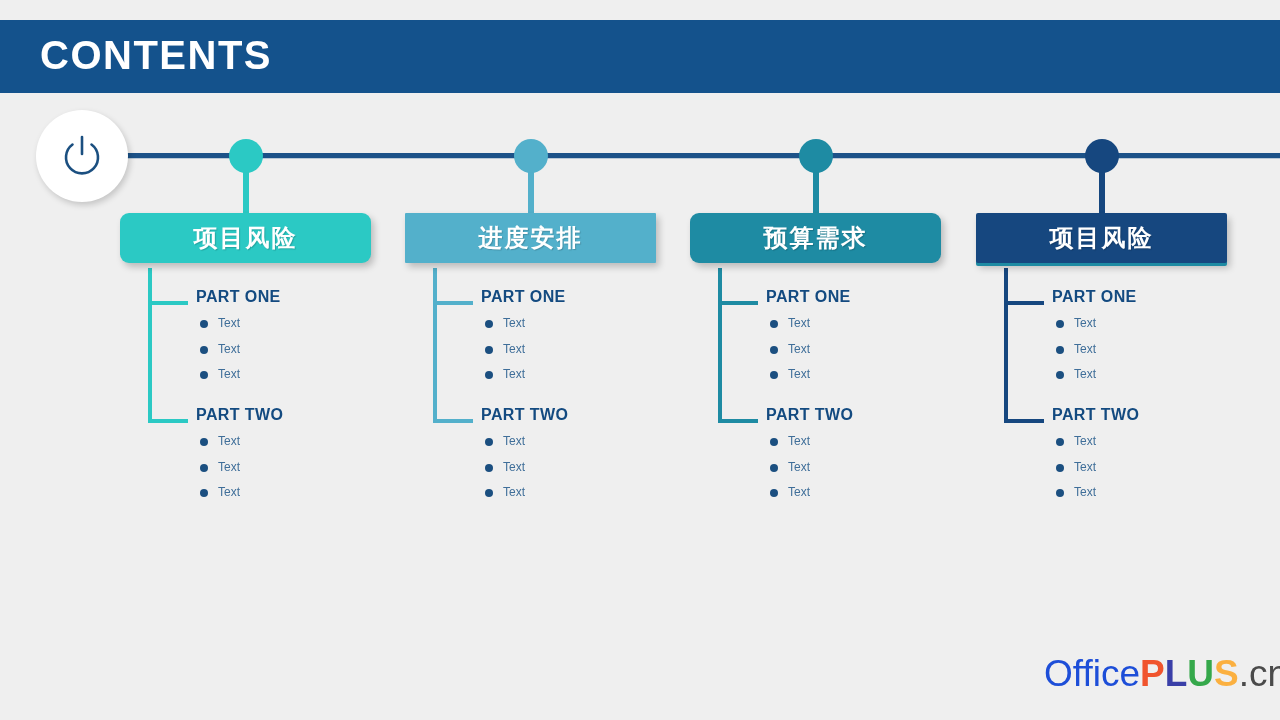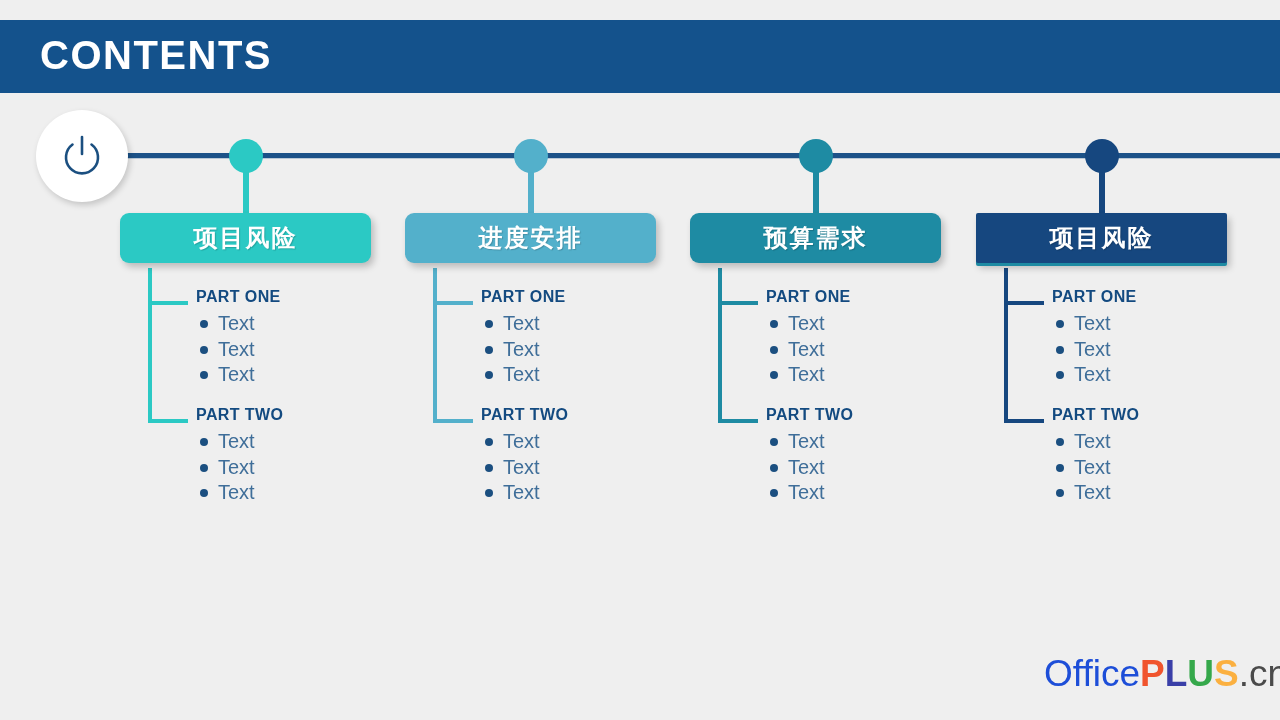--- a/index.html
+++ b/index.html
@@ -153,21 +153,21 @@
     line-height: 20px;
     margin: 0 0 4px 0;
     white-space: nowrap;
   }
   .bullet-list {
     list-style: none;
     margin: 0;
     padding: 0;
   }
   .bullet-list li {
-    font-size: 20px;
+    font-size: 12px;
     color: #3F6E99;
     line-height: 25.5px;
     padding-left: 22px;
     position: relative;
     white-space: nowrap;
   }
   .bullet-list li .bullet-dot {
     position: absolute;
     left: 4px;
     top: 9px;
@@ -215,21 +215,21 @@
 <div class="node-dot" style="left: 514px; background: rgb(83, 176, 203);"></div>
 <div class="node-stem" style="left: 528px; background: rgb(83, 176, 203);"></div>
 <div class="node-dot" style="left: 799px; background: rgb(30, 139, 163);"></div>
 <div class="node-stem" style="left: 813px; background: rgb(30, 139, 163);"></div>
 <div class="node-dot" style="left: 1085px; background: rgb(22, 71, 127);"></div>
 <div class="node-stem" style="left: 1099px; background: rgb(22, 71, 127);"></div>
 
 <div class="cat-box" style="left: 120px; background: rgb(43, 201, 196); border-radius: 9px;">
   <span class="cat-label">项目风险</span>
 </div>
-<div class="cat-box" style="left: 405px; background: rgb(83, 176, 203); border-radius: 9px;">
+<div class="cat-box" style="left: 405px; background: rgb(83, 176, 203); border-radius: 1px;">
   <span class="cat-label">进度安排</span>
 </div>
 <div class="cat-box" style="left: 690px; background: rgb(30, 139, 163); border-radius: 9px; align-items: center;">
   <span class="cat-label">预算需求</span>
 </div>
 <div class="cat-box" style="left: 976px; background: rgb(22, 71, 127); border-radius: 2px; box-shadow: rgb(30, 139, 163) 0px 3px 0px 0px, rgba(0, 0, 0, 0.22) 3px 5px 7px;">
   <span class="cat-label">项目风险</span>
 </div>
 
 <div class="col-details" style="left: 148px;">

